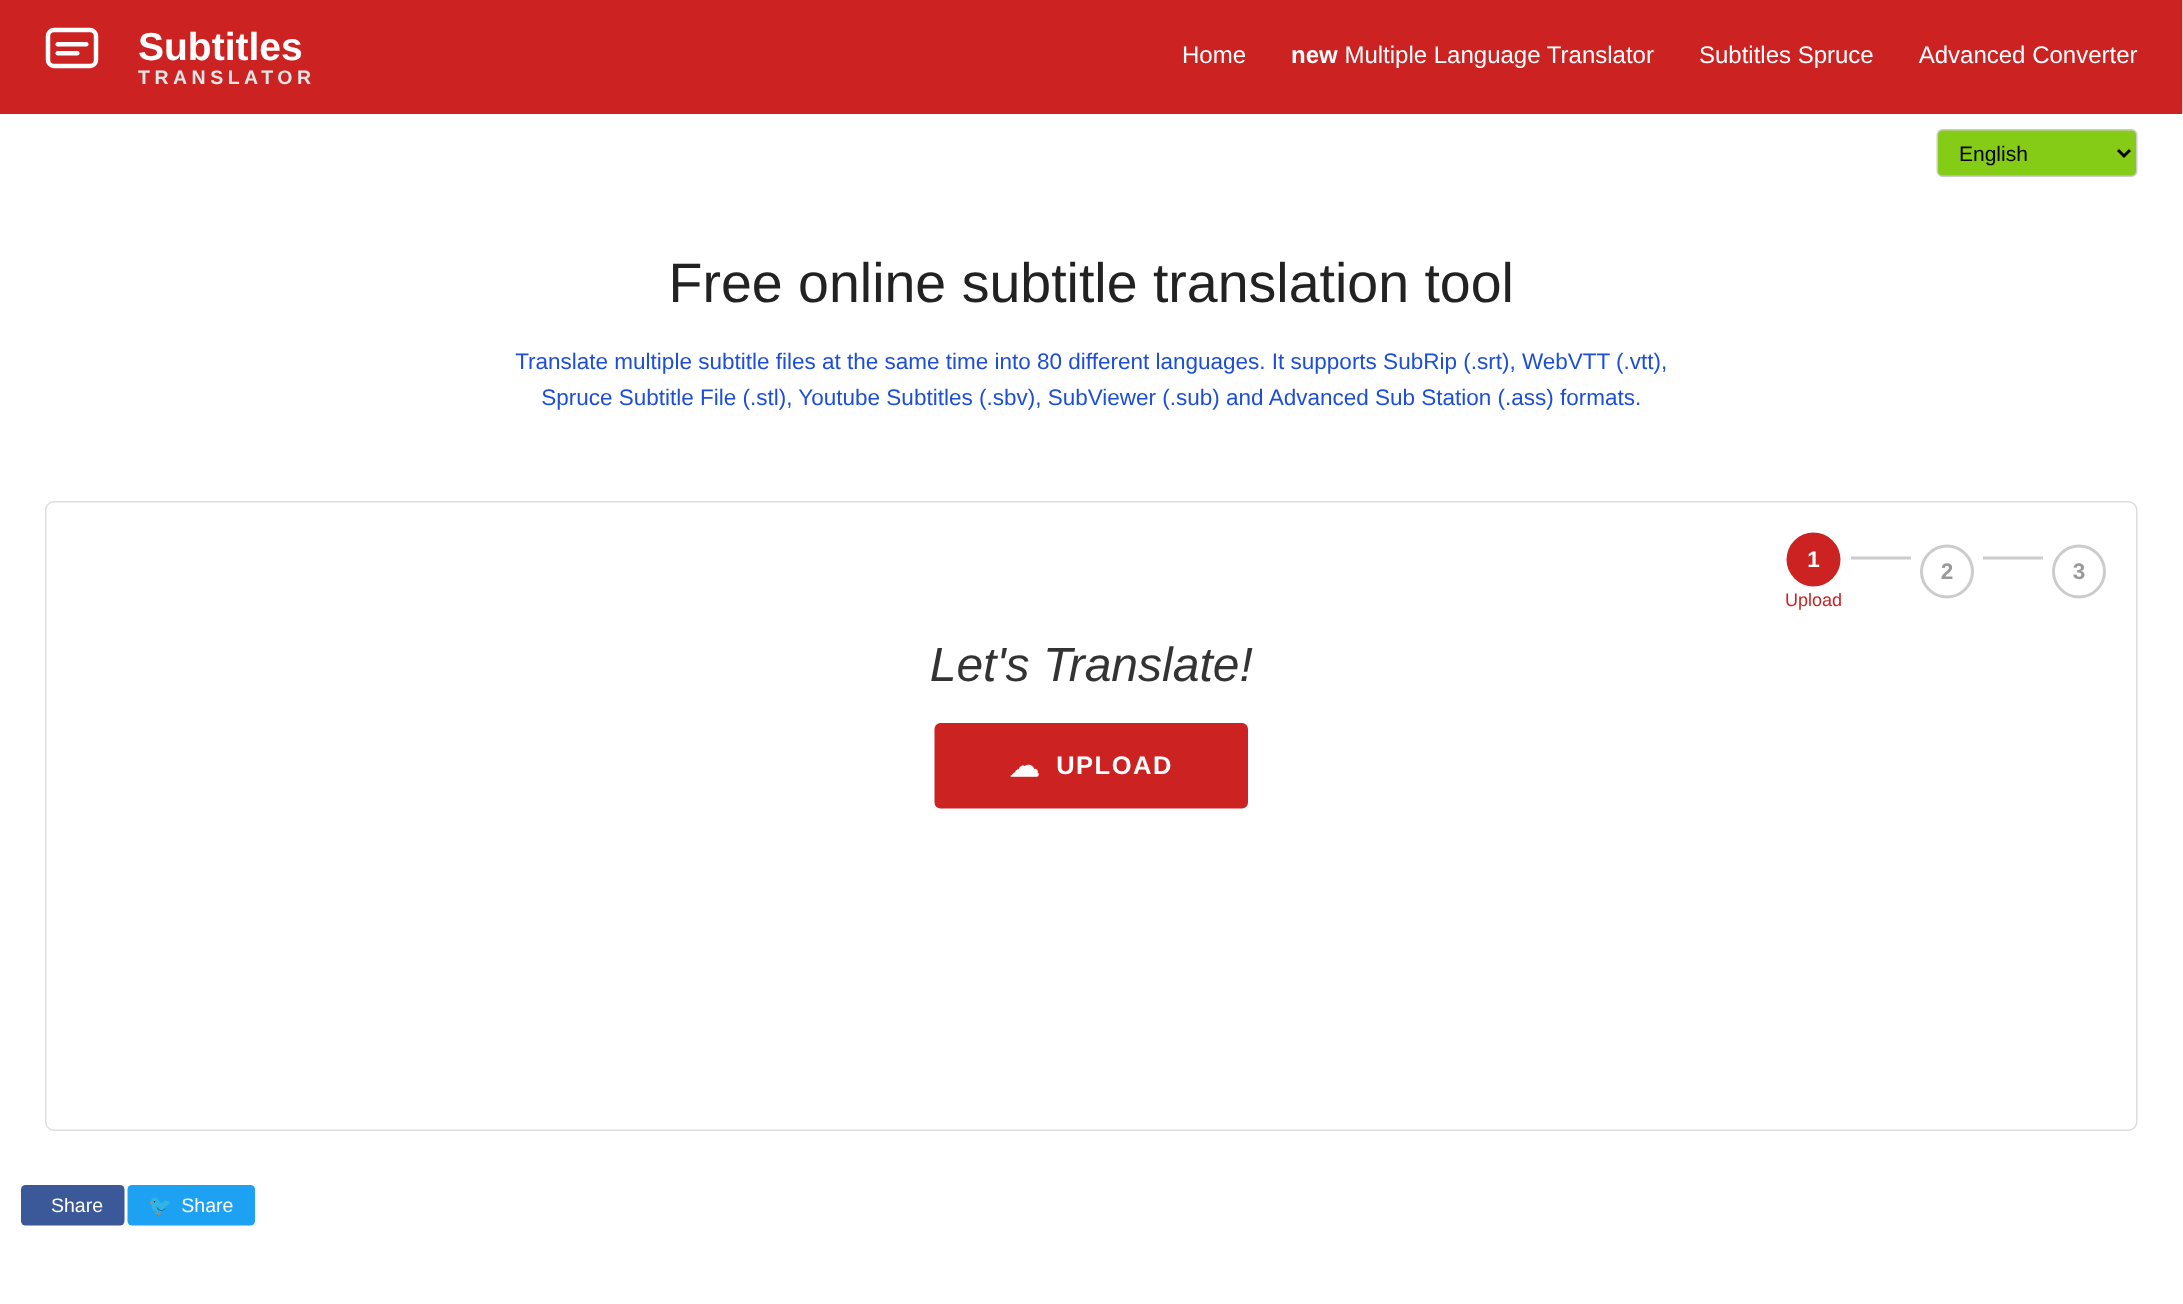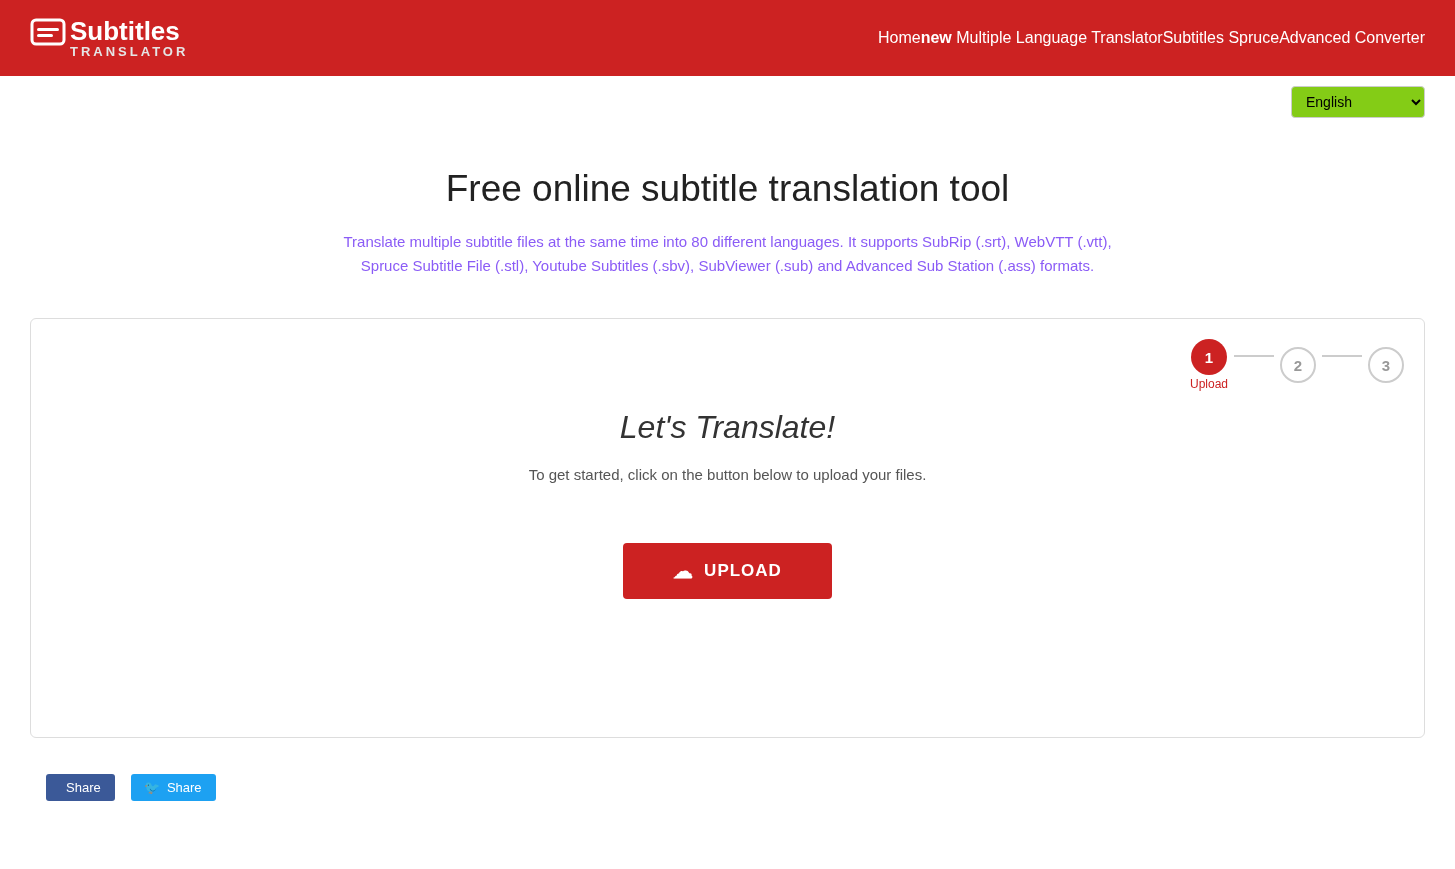--- a/index.html
+++ b/index.html
@@ -20,21 +20,21 @@
       display: flex;
       align-items: center;
       justify-content: space-between;
       padding: 0 30px;
       height: 76px;
     }
 
     .logo-area {
       display: flex;
       align-items: center;
-      gap: 4px;
+      gap: 26px;
       color: #fff;
       text-decoration: none;
     }
 
     .logo-icon {
       font-size: 28px;
       color: #fff;
     }
 
     .logo-text {
@@ -50,20 +50,21 @@
     .logo-text .translator {
       font-size: 13px;
       font-weight: bold;
       color: #e5e5e5;
       letter-spacing: 3px;
     }
 
     nav {
       display: flex;
       align-items: flex-start;
+      gap: 30px;
     }
 
     nav a {
       text-decoration: none;
       color: #fff;
       font-size: 16px;
       font-weight: 500;
     }
 
     nav a.new-badge {
@@ -100,23 +101,23 @@
 
     .hero h1 {
       font-size: 37px;
       font-weight: 300;
       color: #222;
       margin-bottom: 20px;
     }
 
     .hero p {
       font-size: 15px;
-      color: #8b5cf6;
+      color: #1d4ed8;
       max-width: 800px;
-      margin: 0 auto;
+      margin: 16px auto;
       line-height: 1.6;
     }
 
     
     .card {
       border: 1px solid #ddd;
       border-radius: 6px;
       margin: 20px 30px;
       padding: 30px;
       position: relative;
@@ -210,22 +211,22 @@
       letter-spacing: 1px;
     }
 
     .upload-icon {
       font-size: 20px;
     }
 
     
     .social-bar {
       display: flex;
-      gap: 16px;
-      padding: 16px 46px;
+      gap: 2px;
+      padding: 16px 14px;
     }
 
     .fb-btn {
       background-color: #3b5998;
       color: #fff;
       border: none;
       padding: 6px 14px;
       font-size: 13px;
       border-radius: 3px;
       cursor: pointer;
@@ -308,21 +309,20 @@
       <div class="step inactive">2</div>
     </div>
     <div class="step-line"></div>
     <div class="step-container">
       <div class="step inactive">3</div>
     </div>
   </div>
 
   <div class="card-content">
     <h2>Let's Translate!</h2>
-    <p>To get started, click on the button below to upload your files.</p>
     <button class="upload-btn">
       <span class="upload-icon">☁</span>
       <span>UPLOAD</span>
     </button>
   </div>
 </div>
 
 <div class="social-bar">
   <button class="fb-btn">
     <span></span>

